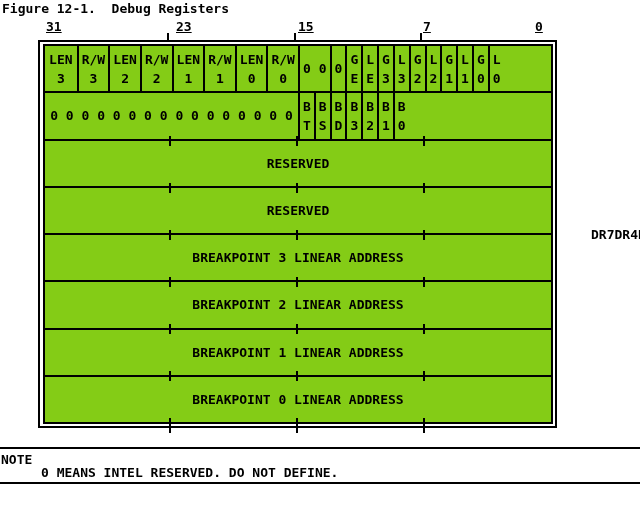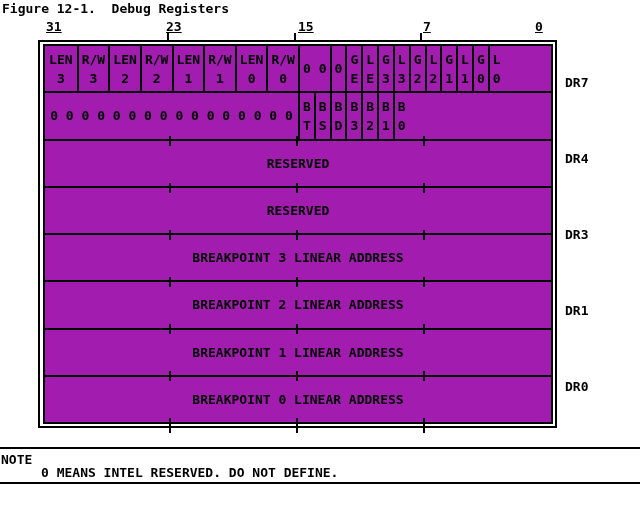--- a/index.html
+++ b/index.html
@@ -9,39 +9,39 @@
     font-size:13px;color:#000;
   }
   .abs{position:absolute;}
   .pre{white-space:pre;text-align:center;}
 
   
   #fig-title{left:2px;top:1px;}
 
   
   .bitlab{top:20px;line-height:13px;text-decoration:underline;}
-  #bl31{left:46px;}#bl23{left:166px;}#bl15{left:298px;text-align:center;}#bl7{left:423px;}#bl0{left:535px;}
+  #bl31{left:46px;}#bl23{left:176px;}#bl15{left:298px;text-align:center;}#bl7{left:423px;}#bl0{left:535px;}
 
   
   #outer-box{left:38px;top:40px;width:519px;height:388px;border:2px solid #000;box-sizing:border-box;}
   #rows-box{left:43px;top:44px;width:510px;height:380px;border:2px solid #000;box-sizing:border-box;
-            display:flex;flex-direction:column;background:#a21caf;}
+            display:flex;flex-direction:column;background:#84cc16;}
   .reg-row{flex:1 1 0;display:flex;min-height:0;}
   .reg-row + .reg-row{border-top:2px solid #000;}
   .fullcell{flex:1;display:flex;align-items:center;justify-content:center;}
 
   
   .c{box-sizing:border-box;border-left:2px solid #000;display:flex;flex-direction:column;
      align-items:center;justify-content:space-evenly;line-height:11px;overflow:hidden;}
   .c:first-child{border-left:0;}
   .c.single{justify-content:center;}
   .b1{width:3.125%;}.b2{width:6.25%;}.b3{width:9.375%;}.b9{width:28.125%;}.b16{width:50%;}
 
   
-  #reg-labels{left:565px;top:44px;width:40px;height:380px;display:flex;flex-direction:column;}
+  #reg-labels{left:591px;top:44px;width:40px;height:380px;display:flex;flex-direction:row;}
   .reg-name{flex:1 1 0;display:flex;align-items:center;}
 
   
   .tick{position:absolute;width:2px;background:#000;}
 
   
   .rule{left:0;width:640px;height:2px;background:#000;}
   #rule-top{top:447px;}
   #rule-bottom{top:482px;}
   #note-heading{left:1px;top:452px;}

